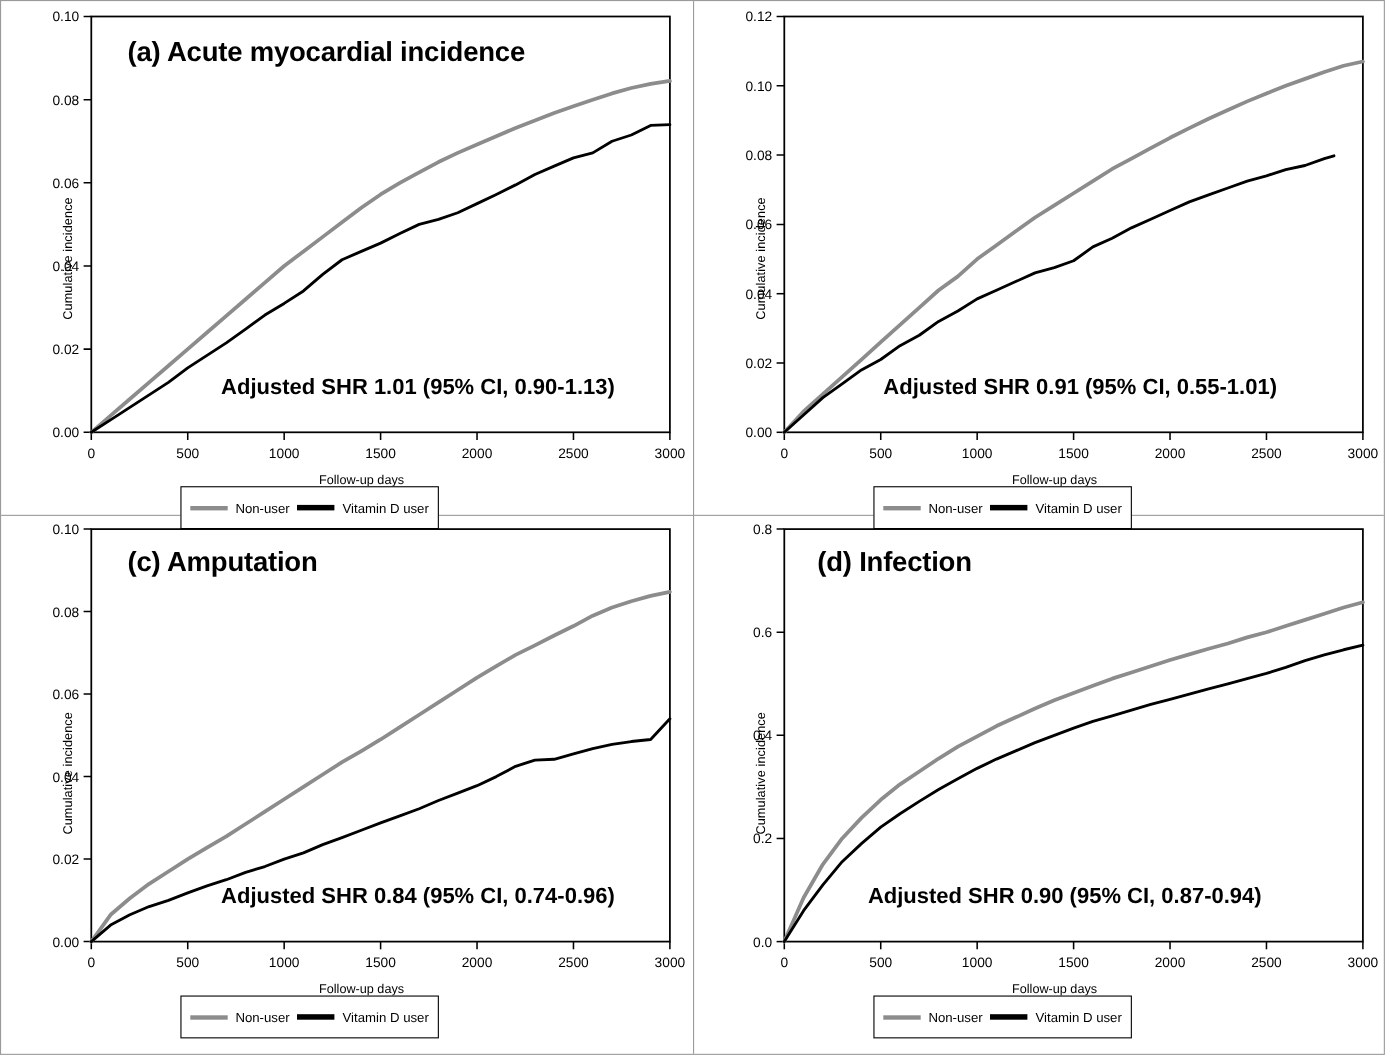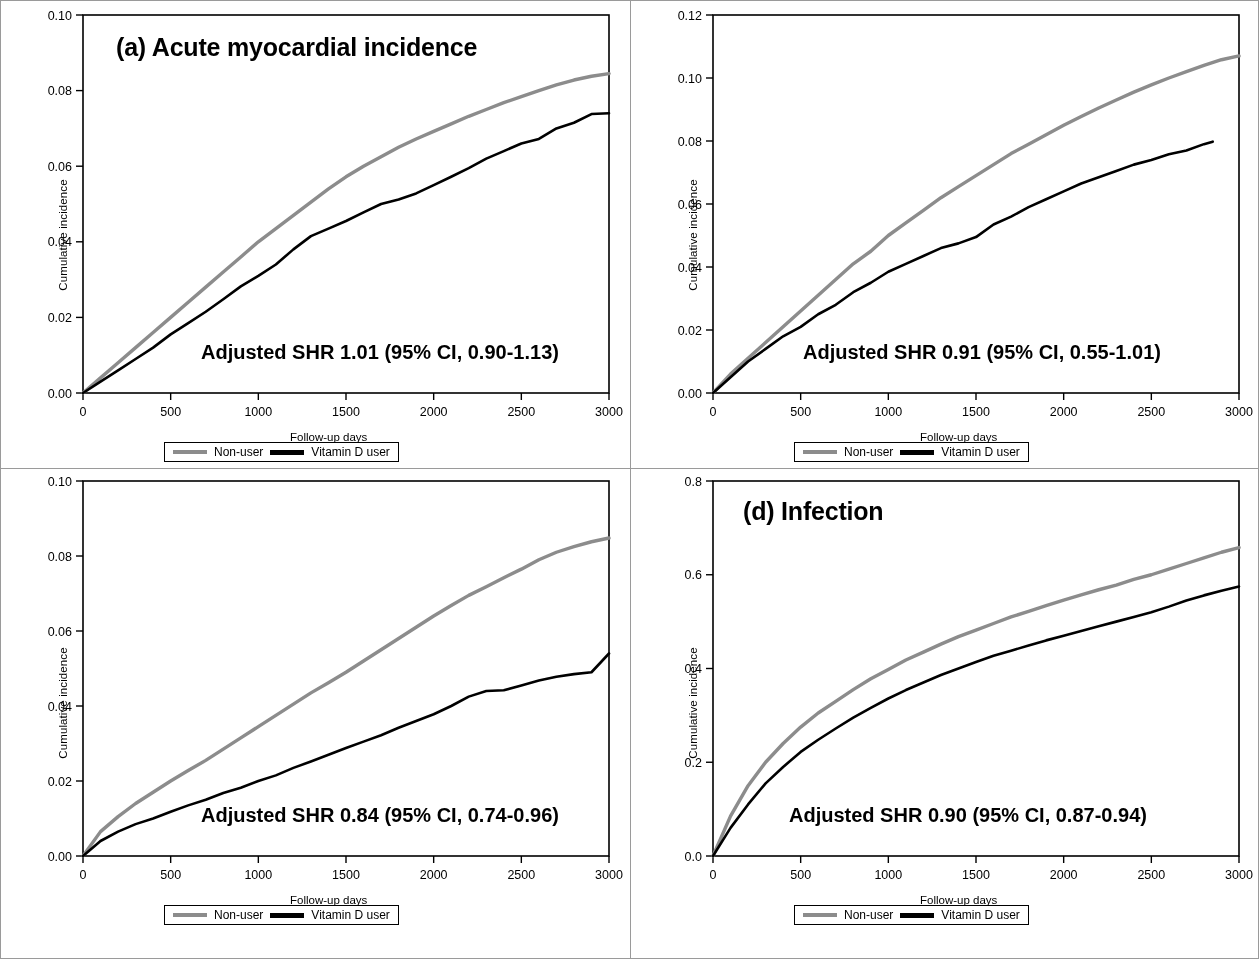--- a/index.html
+++ b/index.html
@@ -10,21 +10,21 @@
   .panel{position:absolute;width:629px;height:467px;box-sizing:border-box;}
   .p-a{left:0;top:0;}
   .p-b{left:630px;top:0;}
   .p-c{left:0;top:468px;}
   .p-d{left:630px;top:468px;}
   .plotwrap{position:absolute;left:0;top:0;width:100%;height:100%;}
   .ylabel{position:absolute;left:6px;top:50%;transform:translateY(-50%) rotate(-90deg);transform-origin:center;white-space:nowrap;font-size:11.5px;letter-spacing:0.1px;}
   .panel-title{position:absolute;font-weight:bold;font-size:25px;letter-spacing:-0.2px;white-space:nowrap;}
   .shr{position:absolute;font-weight:bold;font-size:20px;white-space:nowrap;}
   .xlabel{position:absolute;font-size:11.5px;white-space:nowrap;padding-left:31px;}
-  .legend{position:absolute;box-sizing:border-box;border:1px solid #000;background:#fff;height:20px;display:flex;align-items:center;padding:0 8px;gap:7px;}
+  .legend{position:absolute;box-sizing:border-box;border:1px solid #000;background:#fff;height:39px;display:flex;align-items:center;padding:0 8px;gap:7px;}
   .legend .lswatch{display:inline-block;width:34px;height:4px;background:#8c8c8c;}
   .legend .lswatch.dark{background:#000;height:5px;}
   .legend .ltext{font-size:12px;white-space:nowrap;}
   svg{display:block;}
   .tick{font-size:12.5px;fill:#000;font-family:"Liberation Sans",sans-serif;}
 </style>
 </head>
 <body>
 
 <div id="figure">
@@ -152,20 +152,21 @@
           <line x1="432.66666666666663" y1="387" x2="432.66666666666663" y2="394" stroke="#000" stroke-width="1.4"></line>
           <text x="432.66666666666663" y="410" text-anchor="middle" class="tick">2000</text>
           <line x1="520.3333333333334" y1="387" x2="520.3333333333334" y2="394" stroke="#000" stroke-width="1.4"></line>
           <text x="520.3333333333334" y="410" text-anchor="middle" class="tick">2500</text>
           <line x1="608" y1="387" x2="608" y2="394" stroke="#000" stroke-width="1.4"></line>
           <text x="608" y="410" text-anchor="middle" class="tick">3000</text>
           <path d="M82.00 387.00 L99.53 362.63 L117.07 347.63 L134.60 334.50 L152.13 323.25 L169.67 312.00 L187.20 301.50 L204.73 291.38 L222.27 280.13 L239.80 268.88 L257.33 257.63 L274.87 246.38 L292.40 235.13 L309.93 223.88 L327.47 213.75 L345.00 203.25 L362.53 192.00 L380.07 180.75 L397.60 169.50 L415.13 158.25 L432.67 147.00 L450.20 136.50 L467.73 126.38 L485.27 117.75 L502.80 108.75 L520.33 100.13 L537.87 90.75 L555.40 83.25 L572.93 77.63 L590.47 72.75 L608.00 69.00 " fill="none" stroke="#8c8c8c" stroke-width="3.4" stroke-linejoin="round" stroke-linecap="round"></path>
           <path d="M82.00 387.00 L99.53 372.00 L117.07 362.63 L134.60 355.13 L152.13 349.50 L169.67 342.75 L187.20 336.38 L204.73 330.75 L222.27 324.00 L239.80 318.75 L257.33 312.00 L274.87 306.38 L292.40 298.88 L309.93 292.50 L327.47 285.75 L345.00 279.00 L362.53 272.63 L380.07 266.25 L397.60 258.75 L415.13 252.00 L432.67 245.25 L450.20 237.00 L467.73 227.63 L485.27 222.00 L502.80 221.25 L520.33 216.38 L537.87 211.50 L555.40 207.75 L572.93 205.13 L590.47 203.25 L608.00 184.50 " fill="none" stroke="#000000" stroke-width="2.6" stroke-linejoin="round" stroke-linecap="round"></path>
         </svg>
     </div>
+    <div class="panel-title" style="left:115px;top:28px;">(c) Amputation</div>
     <div class="shr" style="left:200px;top:335px;">Adjusted SHR 0.84 (95% CI, 0.74-0.96)</div>
     <div class="xlabel" style="left:258px;top:425px;">Follow-up days</div>
     <div class="legend" style="left:163px;top:436px;">
       <span class="lswatch"></span>
       <span class="ltext">Non-user</span>
       <span class="lswatch dark"></span>
       <span class="ltext">Vitamin D user</span>
     </div>
   </div>
 

